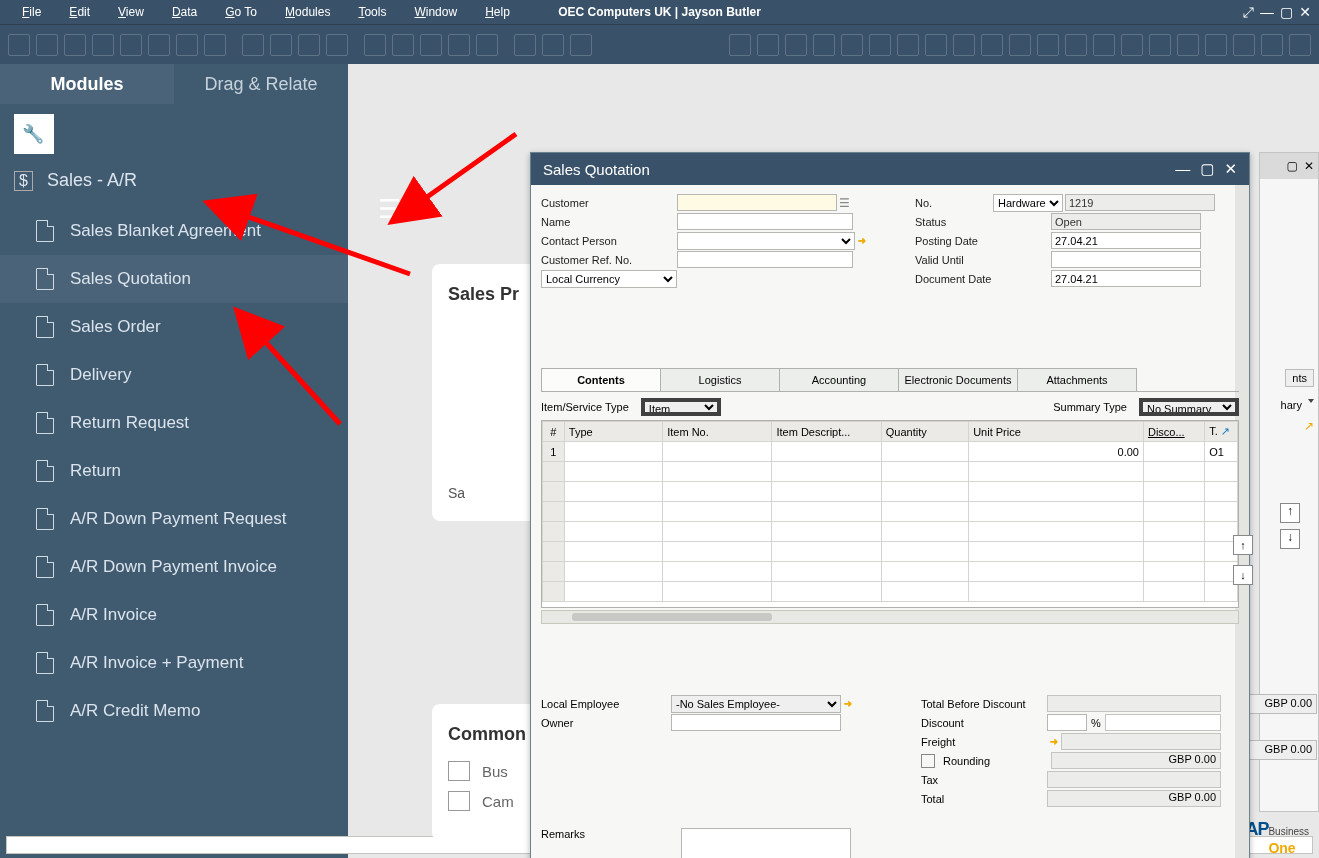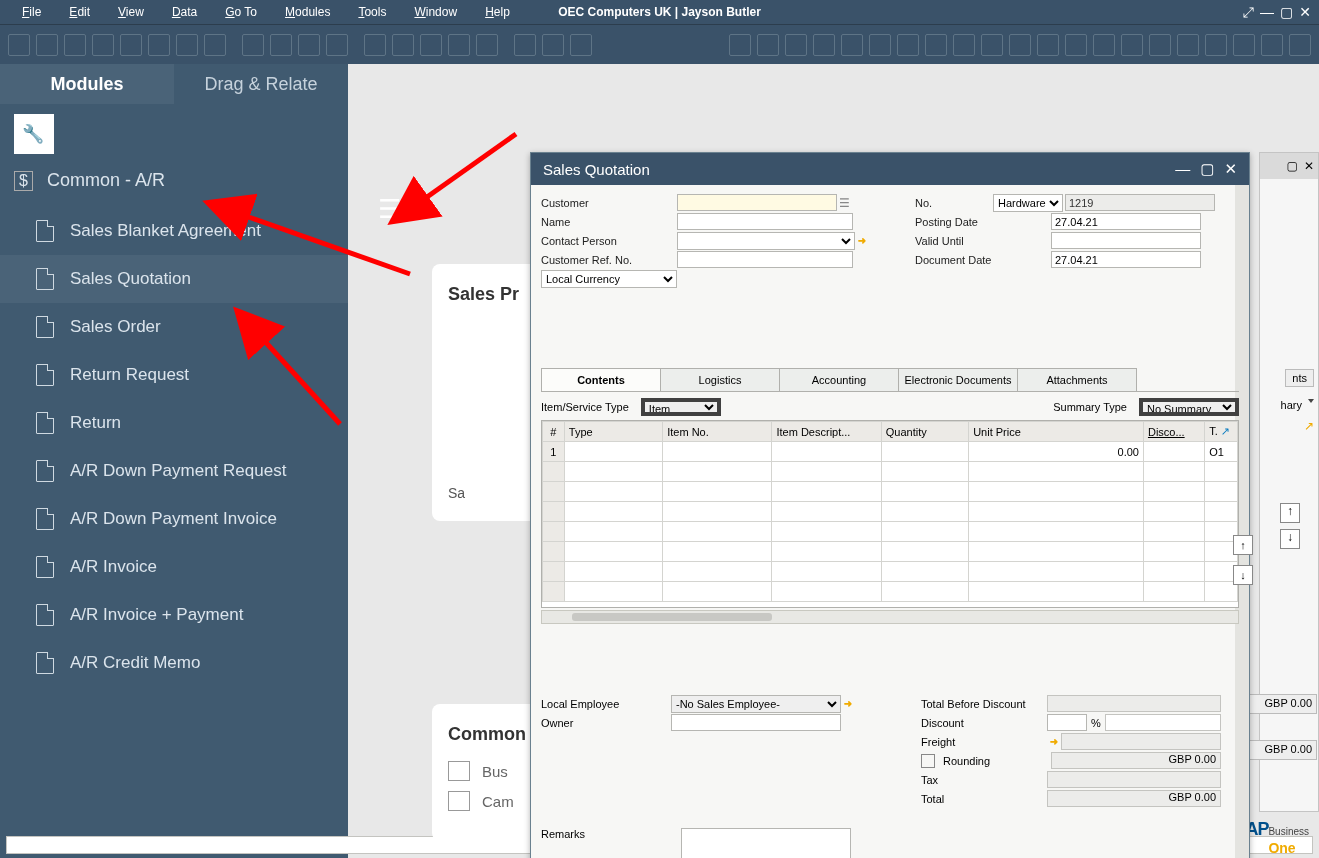--- a/index.html
+++ b/index.html
@@ -178,34 +178,38 @@
   <div class="modules-panel">
     <div class="modules-tabs">
       <div class="mt active">Modules</div>
       <div class="mt">Drag &amp; Relate</div>
     </div>
     <div class="search-row">
       <div class="wrench">🔧</div>
     </div>
     <div class="module-group">
       <span style="font-size:16px;border:1px solid #aaa;padding:0 4px;">$</span>
-      <span>Common - A/R</span>
+      <span>Sales - A/R</span>
     </div>
     <div class="module-items" id="module-items">
         <div class="mitem">
           <div class="ficon"></div>
           <span>Sales Blanket Agreement</span>
         </div>
         <div class="mitem active">
           <div class="ficon"></div>
           <span>Sales Quotation</span>
         </div>
         <div class="mitem">
           <div class="ficon"></div>
           <span>Sales Order</span>
+        </div>
+        <div class="mitem">
+          <div class="ficon"></div>
+          <span>Delivery</span>
         </div>
         <div class="mitem">
           <div class="ficon"></div>
           <span>Return Request</span>
         </div>
         <div class="mitem">
           <div class="ficon"></div>
           <span>Return</span>
         </div>
         <div class="mitem">
@@ -303,20 +307,24 @@
             </div>
           <div class="frow">
               <select style="width:136px;"><option>Local Currency</option></select>
             </div>
         </div>
         <div class="fg-col" style="width:300px;">
           <div class="frow">
               <label>No.</label>
               <select style="width:82px;"><option>Hardware</option></select>
               <input class="inp ro" style="width: 150px; margin-left: 2px;" value="1219">
+            </div>
+          <div class="frow">
+              <label>Status</label>
+              <input class="inp ro" style="width: 150px;" value="Open">
             </div>
           <div class="frow">
               <label>Posting Date</label>
               <input class="inp" style="width: 150px;" value="27.04.21">
             </div>
           <div class="frow">
               <label>Valid Until</label>
               <input class="inp" style="width: 150px;">
             </div>
           <div class="frow">

